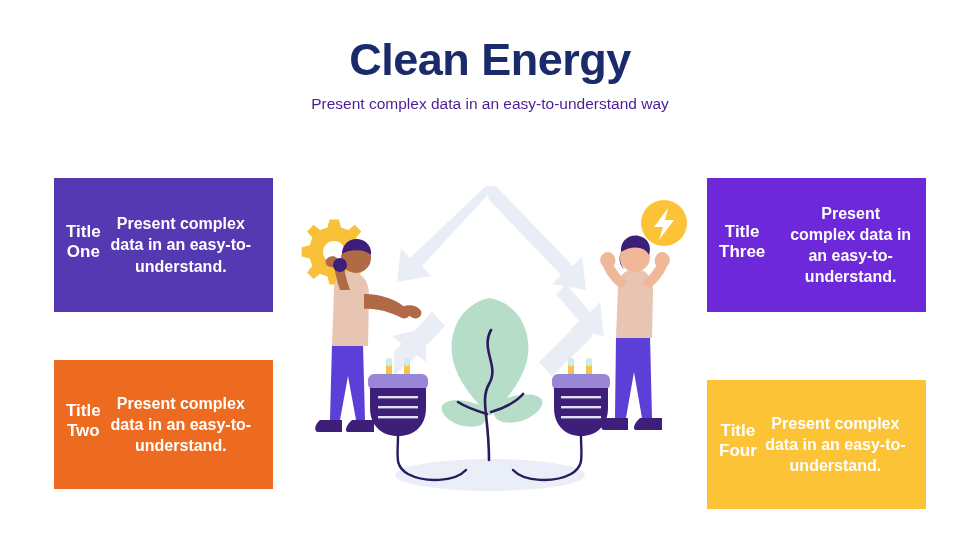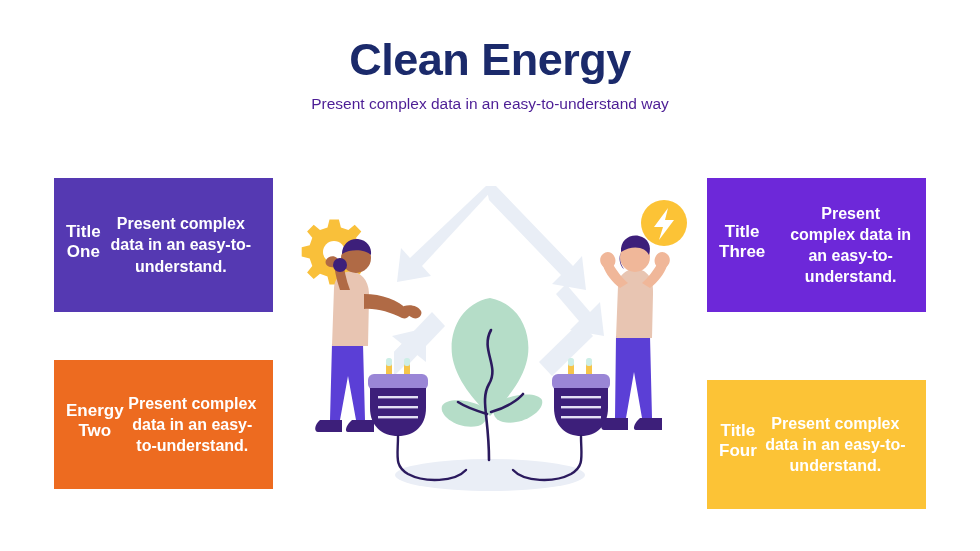--- a/index.html
+++ b/index.html
@@ -53,21 +53,21 @@
     <div class="title">Clean Energy</div>
     <div class="subtitle">Present complex data in an easy-to-understand way</div>
   </div>
 
   <div class="card" id="card-one">
     <div class="card-title">Title One</div>
     <div class="card-body">Present complex data in an easy-to-understand.</div>
   </div>
 
   <div class="card" id="card-two">
-    <div class="card-title">Energy Two</div>
+    <div class="card-title">Title Two</div>
     <div class="card-body">Present complex data in an easy-to-understand.</div>
   </div>
 
   <div class="card" id="card-three">
     <div class="card-title">Title Three</div>
     <div class="card-body">Present complex data in an easy-to-understand.</div>
   </div>
 
   <div class="card" id="card-four">
     <div class="card-title">Title Four</div>

